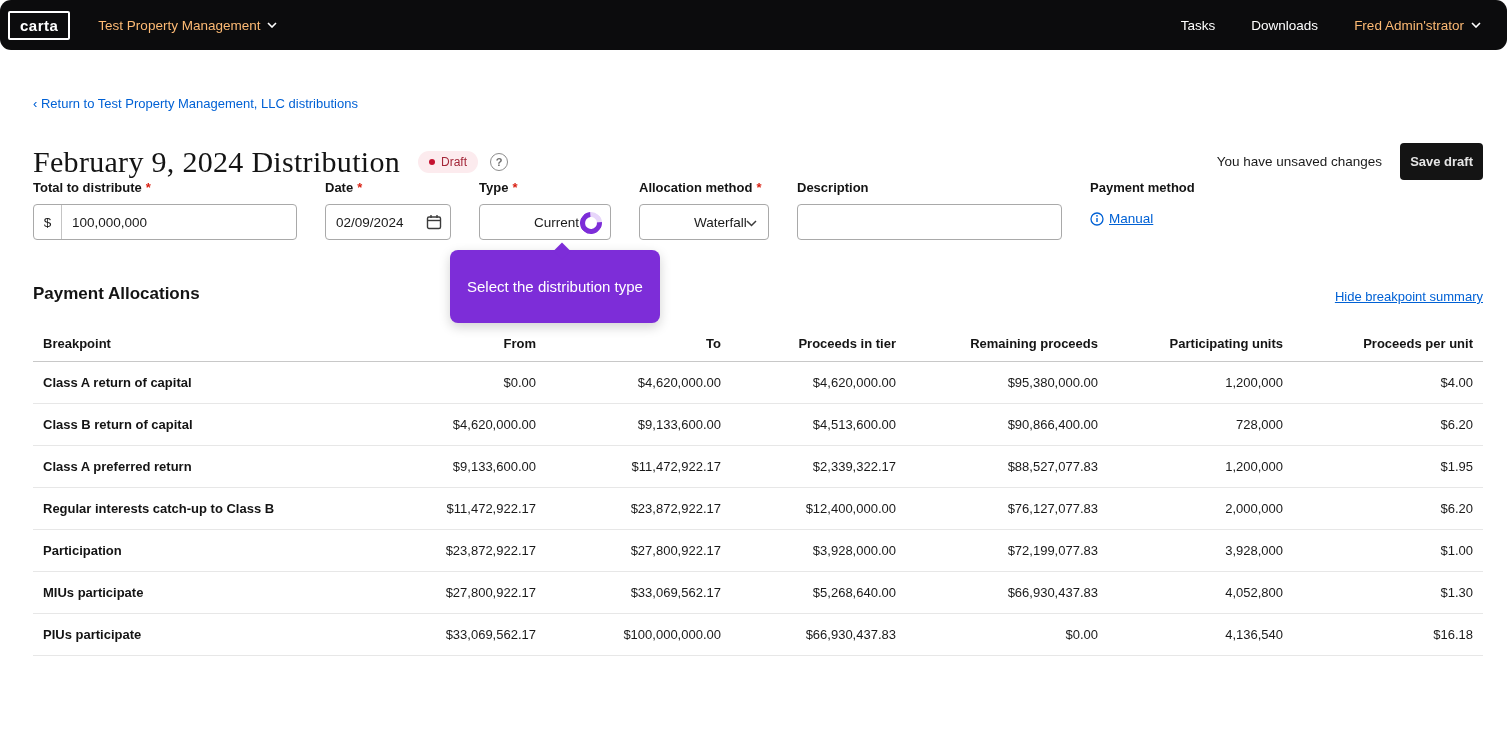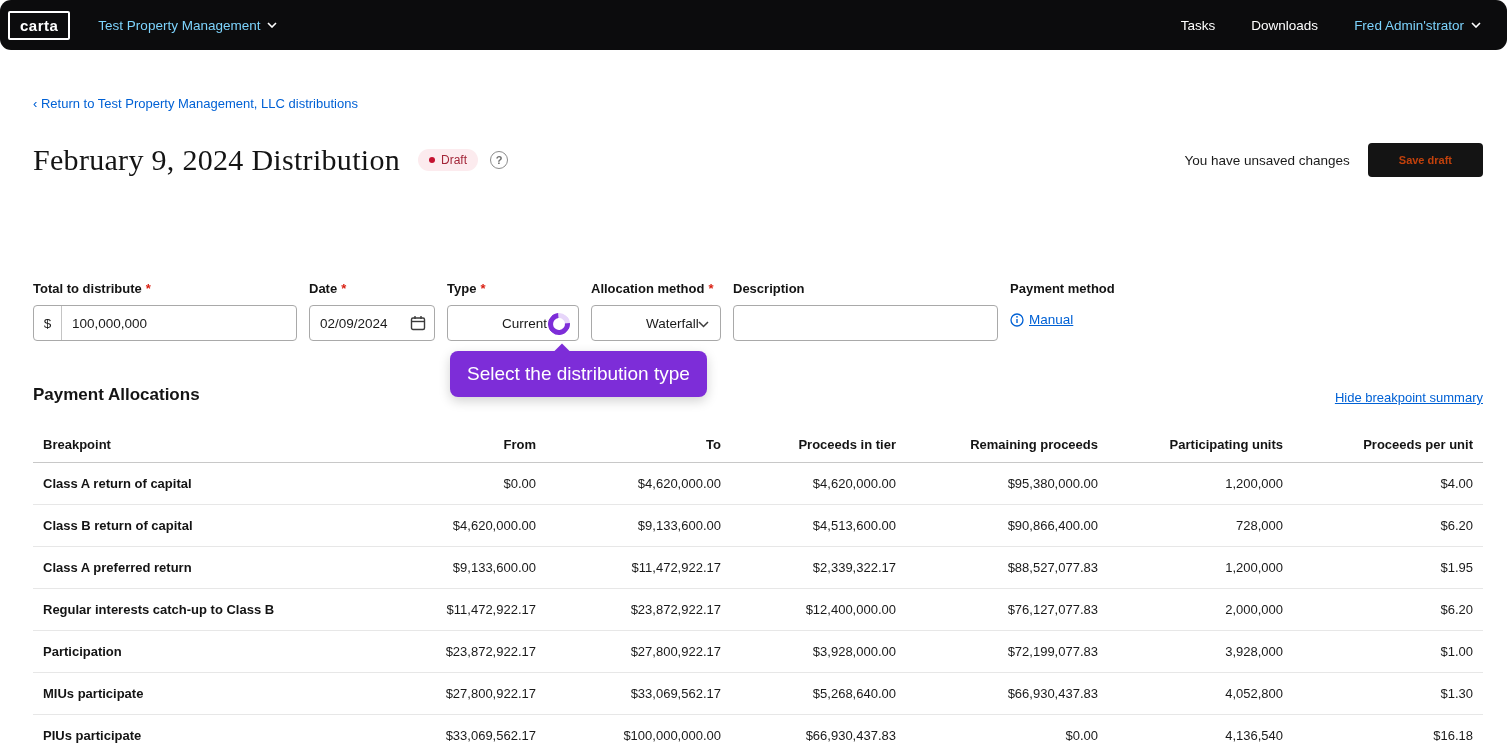--- a/index.html
+++ b/index.html
@@ -15,21 +15,21 @@
     display: flex; align-items: center;
     padding: 0 26px 0 8px; gap: 28px; border-radius: 11px;
   }
   .logo {
     border: 2px solid #fff; border-radius: 2px;
     color: #fff; padding: 4px 10px;
     font-size: 15px; font-weight: 700; letter-spacing: .5px;
     cursor: pointer;
   }
   .company, .user-menu {
-    color: #7dd3fc; font-size: 13.5px; font-weight: 500;
+    color: #fdba74; font-size: 13.5px; font-weight: 500;
     display: inline-flex; align-items: center; gap: 7px; cursor: pointer;
   }
   .topnav { margin-left: auto; display: flex; align-items: center; gap: 36px; }
   .topnav .navlink { color:#fff; font-size:13.5px; font-weight:500; text-decoration:none; cursor:pointer; }
 
   
   main { padding: 0 24px 40px 33px; position: relative; }
   .breadcrumb {
     display: inline-block; margin-top: 46px;
     color: #0061d5; font-size: 13px; text-decoration: none; cursor: pointer;
@@ -47,27 +47,27 @@
   }
   .badge .dot { width: 6px; height: 6px; border-radius: 50%; background: #c41230; }
   .help-circle {
     width: 18px; height: 18px; border: 1.5px solid #8c8c8c; border-radius: 50%;
     color: #6e6e6e; font-size: 11px; font-weight: 700;
     display: inline-flex; align-items: center; justify-content: center;
     margin-left: 12px; cursor: pointer;
   }
   .unsaved { margin-left: auto; font-size: 13.5px; color: #1a1a1a; }
   .save-btn {
-    margin-left: 18px; background: #141414; color: #c2410c;
-    border: none; border-radius: 4px; padding: 11px 31px;
-    font-size: 11px; font-weight: 600; font-family: inherit; cursor: pointer;
-  }
-
-  
-  .form-row { display: flex; gap: 12px; margin-top: 104px; position: relative; }
+    margin-left: 18px; background: #141414; color: #e5e5e5;
+    border: none; border-radius: 4px; padding: 11px 10px;
+    font-size: 13px; font-weight: 600; font-family: inherit; cursor: pointer;
+  }
+
+  
+  .form-row { display: flex; gap: 28px; position: relative; }
   .field { display: flex; flex-direction: column; }
   .flabel { font-size: 13px; font-weight: 700; color: #141414; margin-bottom: 8px; display: flex; gap: 4px; line-height: 16px; }
   .req { color: #d91f11; font-weight: 700; }
   .ctrl {
     height: 36px; border: 1px solid #a9a9a9; border-radius: 4px;
     background: #fff; display: flex; align-items: center;
     font-size: 13.5px; color: #1a1a1a; position: relative; cursor: text;
   }
   .ctrl input {
     border: none; outline: none; flex: 1 1 auto; min-width: 0; height: 100%;
@@ -91,22 +91,22 @@
   }
   .pm-field .pm-link-row {
     margin-top: 7px; display: inline-flex; align-items: center; gap: 5px;
     color: #0061d5; font-size: 13.5px; cursor: pointer;
   }
   .pm-field .pm-link-row .lnk { text-decoration: underline; }
 
   
   .tour-tooltip {
     position: absolute; top: 70px; left: 417px; z-index: 5;
-    background: #7d2dd8; color: #fff; font-size: 19px;
-    padding: 12px 17px; border-radius: 8px; white-space: nowrap;
+    background: #7d2dd8; color: #fff; font-size: 15px;
+    padding: 28px 17px; border-radius: 8px; white-space: nowrap;
     box-shadow: 0 4px 12px rgba(0,0,0,.18);
   }
   .tour-tooltip::before {
     content: ""; position: absolute; top: -5px; left: 106px;
     width: 12px; height: 12px; background: #7d2dd8; transform: rotate(45deg);
   }
 
   
   .alloc-head { display: flex; align-items: flex-end; justify-content: space-between; margin-top: 44px; }
   .alloc-head h2 { font-size: 17px; font-weight: 700; color: #141414; }

